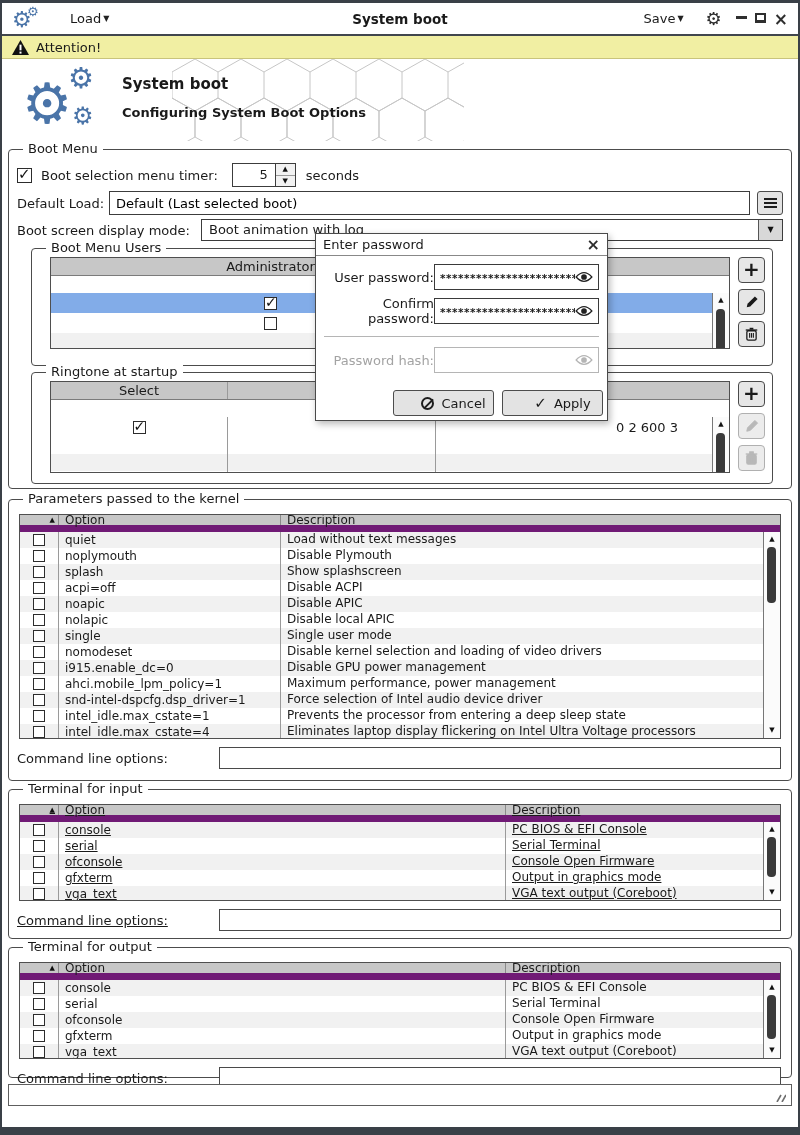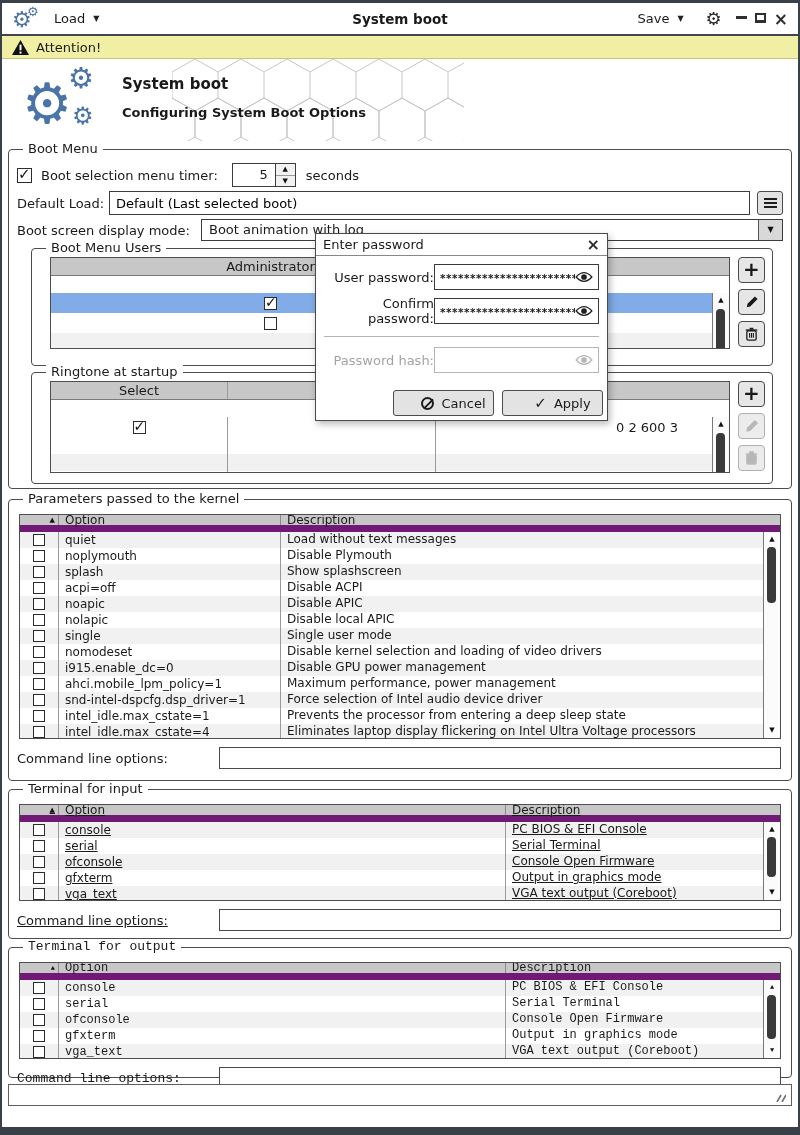--- a/index.html
+++ b/index.html
@@ -9,21 +9,21 @@
   .window { position:relative; width:800px; height:1135px; background:#3a4047; margin:0 auto; overflow:hidden; }
   .inner { position:absolute; top:3px; left:2px; right:2px; bottom:8px; background:#fff; overflow:hidden; }
 
   
   .titlebar { height:33px; border-bottom:2px solid #41464d; display:flex; align-items:center; padding:0 10px; background:#fff; position:relative; }
   .appicon { position:relative; width:34px; height:28px; flex:0 0 auto; }
   .appicon .g1, .appicon .g2 { position:absolute; color:#4a74a8; line-height:1; }
   .appicon .g1 { font-size:22px; left:0; top:4px; }
   .appicon .g2 { font-size:13px; left:15px; top:0; }
   .i-gear::before { content:"\2699"; }
-  .menubtn { display:flex; align-items:center; gap:8px; padding:4px 8px; cursor:default; }
+  .menubtn { display:flex; align-items:center; gap:2px; padding:4px 8px; cursor:default;margin-left:16px; }
   .menubtn .caret { font-size:8px; color:#222; }
   .i-caret::before { content:"\25BC"; }
   .win-title { position:absolute; left:0; right:0; text-align:center; font-weight:bold; font-size:13.5px; pointer-events:none; }
   .tb-right { margin-left:auto; display:flex; align-items:center; gap:14px; z-index:2; }
   .gearbtn { font-size:18px; color:#2b2b2b; line-height:1; }
   .winctl { display:flex; align-items:flex-start; gap:8px; }
   .wc-min { width:11px; height:3px; background:#2f2f2f; margin-top:3px; }
   .wc-max { width:11px; height:10px; border:2px solid #2f2f2f; border-bottom-width:3px; }
   .wc-close { font-size:17px; line-height:12px; font-weight:600; color:#2f2f2f; }
   .i-close::before { content:"\00D7"; }
@@ -44,21 +44,21 @@
   .head-title { font-weight:bold; font-size:15px; }
   .head-sub { font-weight:bold; font-size:13px; margin-top:12px; }
 
   
   .content { padding:0 6px; }
   .group { position:relative; border:1px solid #4c4c4c; border-radius:4px; background:#fff; }
   .legend { position:absolute; top:-9px; left:14px; background:#fff; padding:0 5px; font-size:13px; white-space:nowrap; }
   .g-bootmenu { margin-top:8px; height:340px; }
   .g-kernel { margin-top:10px; height:282px; }
   .g-termin  { margin-top:8px; height:150px;text-decoration:underline; }
-  .g-termout { margin-top:8px; height:131px;font-family:Liberation Mono, monospace; }
+  .g-termout { margin-top:8px; height:131px; }
 
   
   .bm-row { display:flex; align-items:center; padding:0 8px; }
   .r-timer { margin-top:12px; height:26px; }
   .r-default { margin-top:2px; height:26px; }
   .r-display { margin-top:2px; height:24px; }
   .cb { display:inline-block; width:15px; height:15px; border:1.6px solid #2c2c2c; background:#fff; position:relative; flex:0 0 auto; }
   .cb.checked::after { content:"\2713"; position:absolute; left:0px; top:-4px; font-size:15px; font-weight:bold; color:#111; }
   .lab { white-space:nowrap; }
   .r-timer .lab { margin-left:9px; }

